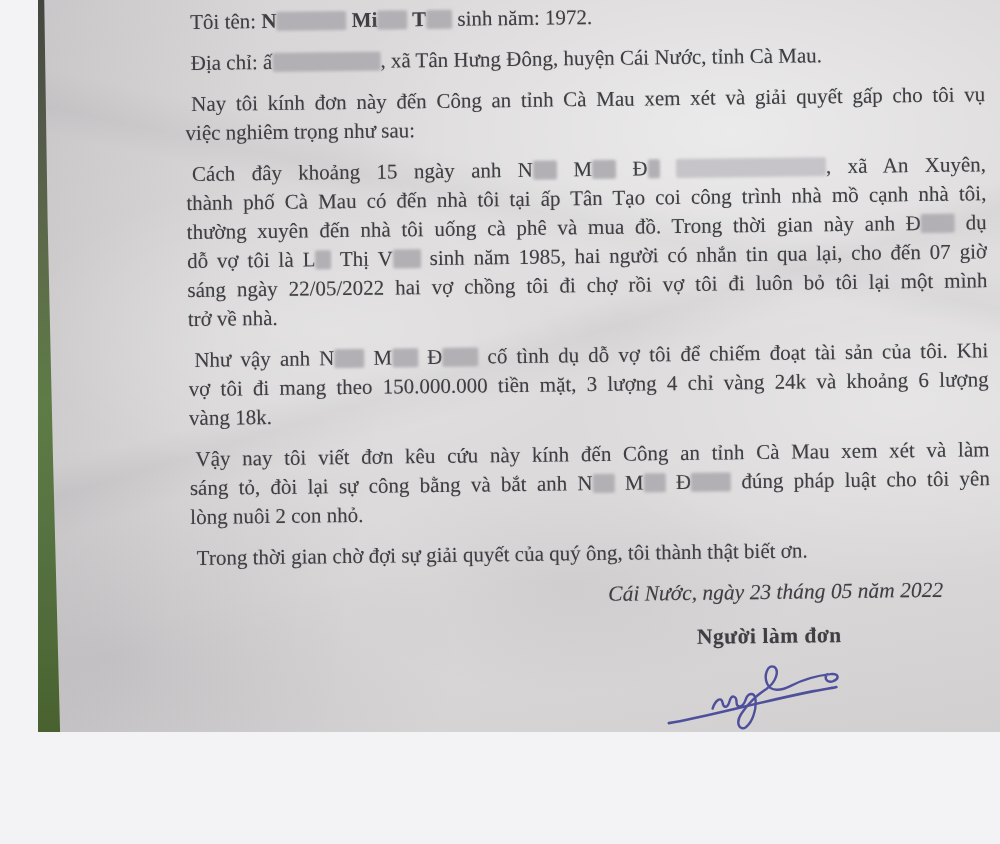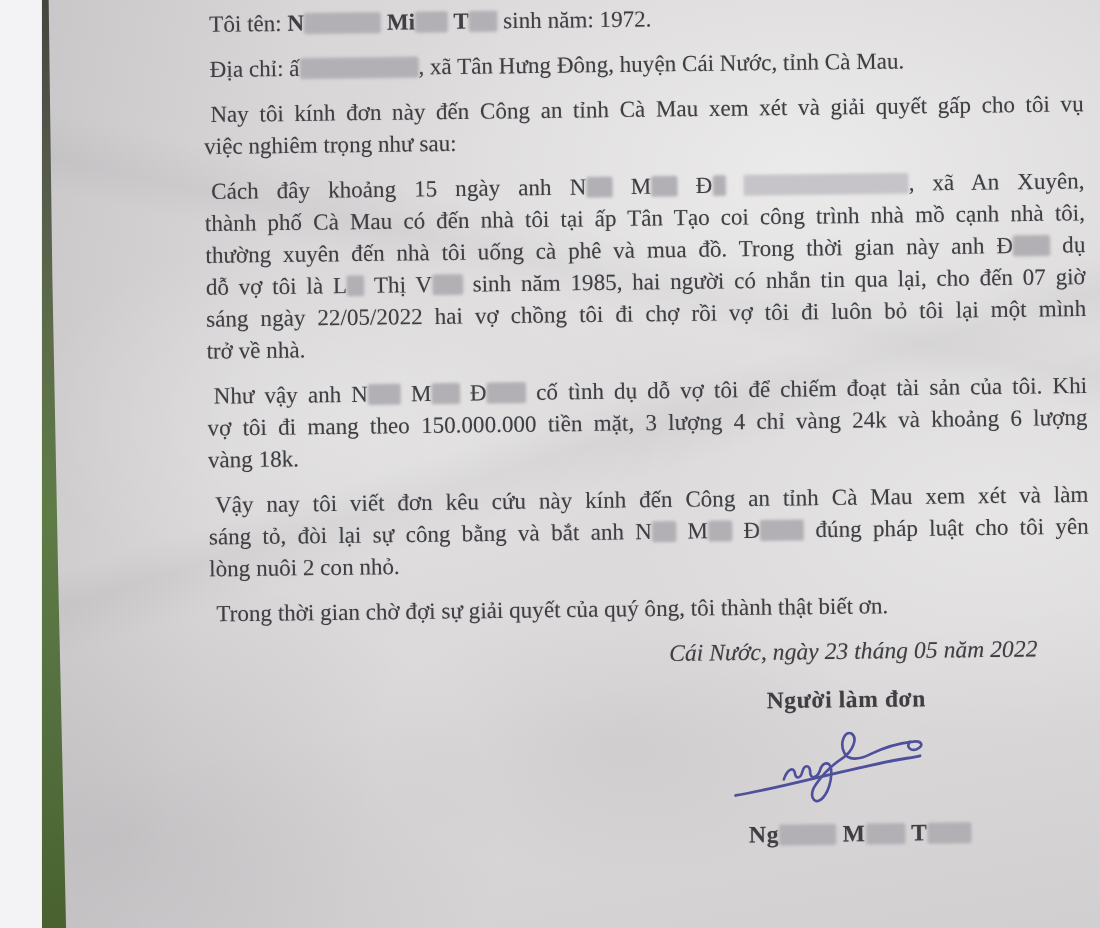--- a/index.html
+++ b/index.html
@@ -2,21 +2,21 @@
 <html style="--page-bg: #f3f3f5; --paper: #dcdadb; --text: #3f3e42; --redaction: #b2b0b4; --redaction-light: #c6c4c8; --edge-green: #5e7c46; --ink: #4e509c;"><head>
 <meta charset="utf-8">
 <style>
   html,body{margin:0;padding:0;}
   body{
     width:1000px;height:844px;position:relative;overflow:hidden;
     background:#f3f3f5;
     font-family:"Liberation Serif","DejaVu Serif",serif;
   }
   #photo{
-    position:absolute;left:38px;top:0;width:962px;height:844px;overflow:hidden;
+    position:absolute;left:38px;top:0;width:962px;height:732px;overflow:hidden;
     background:#dcdadb;
   }
   
   #paper{
     position:absolute;inset:0;
     background:
       radial-gradient(ellipse 60% 40% at 72% 18%, rgba(255,255,255,0.45), transparent 70%),
       radial-gradient(ellipse 50% 35% at 90% 55%, rgba(255,255,255,0.30), transparent 70%),
       radial-gradient(ellipse 45% 30% at 30% 45%, rgba(255,255,255,0.25), transparent 70%),
       radial-gradient(ellipse 55% 45% at 8% 90%, rgba(40,40,45,0.10), transparent 65%),

